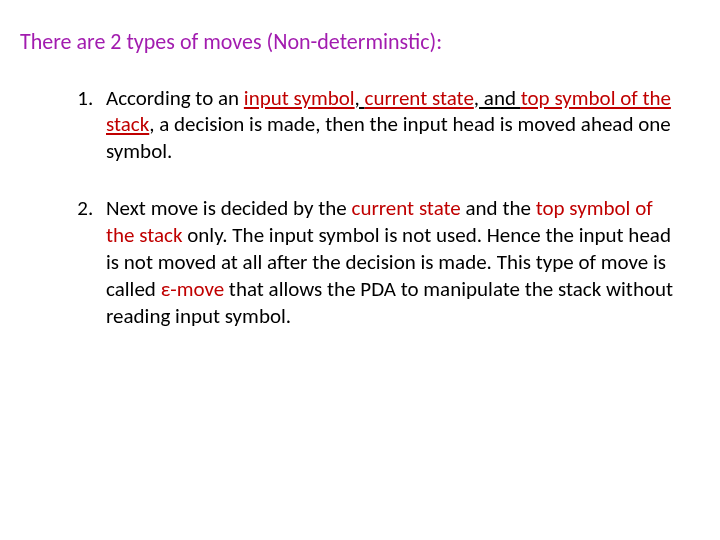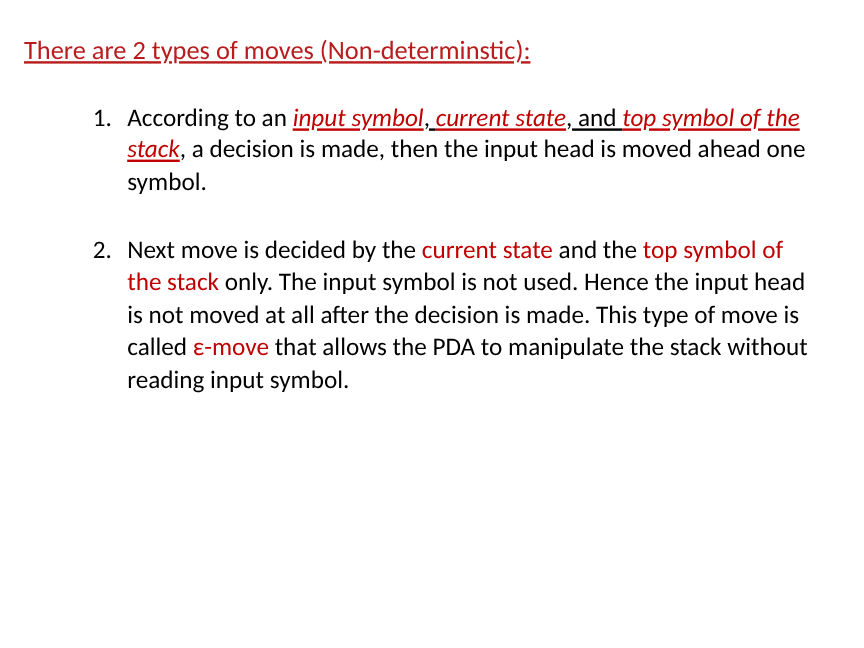--- a/index.html
+++ b/index.html
@@ -14,38 +14,37 @@
   .slide {
     box-sizing: border-box;
     width: 720px;
     height: 540px;
     padding: 28px 40px 20px 20px;
   }
   .title {
     font-size: 22px;
     line-height: 1.3;
     margin: 0 0 28px 0;
-    color: #b91c1c;
-    text-decoration: underline;
+    color: #a21caf;
   }
   ol {
     list-style: decimal;
     margin: 0;
     padding: 0 0 0 78px;
   }
   li {
     font-size: 21px;
     line-height: 1.28;
     color: #000;
     margin-bottom: 30px;
     padding-left: 8px;
   }
   .ul { text-decoration: underline; }
   .red { color: #c00000; }
-  .red-ul { color: #c00000; text-decoration: underline; text-decoration-color: #c00000; font-style: italic; }
+  .red-ul { color: #c00000; text-decoration: underline; text-decoration-color: #c00000; }
 </style>
 </head>
 <body>
 
 <div class="slide">
   <p class="title">There are  2 types of moves (Non-determinstic):</p>
 
   <ol>
     <li>
       <span>According to an </span><span class="red-ul">input symbol</span><span class="ul">, </span><span class="red-ul">current state</span><span class="ul">, and </span><span class="red-ul">top symbol of the stack</span><span>, a decision is made, then the input head is moved ahead one symbol.</span>

